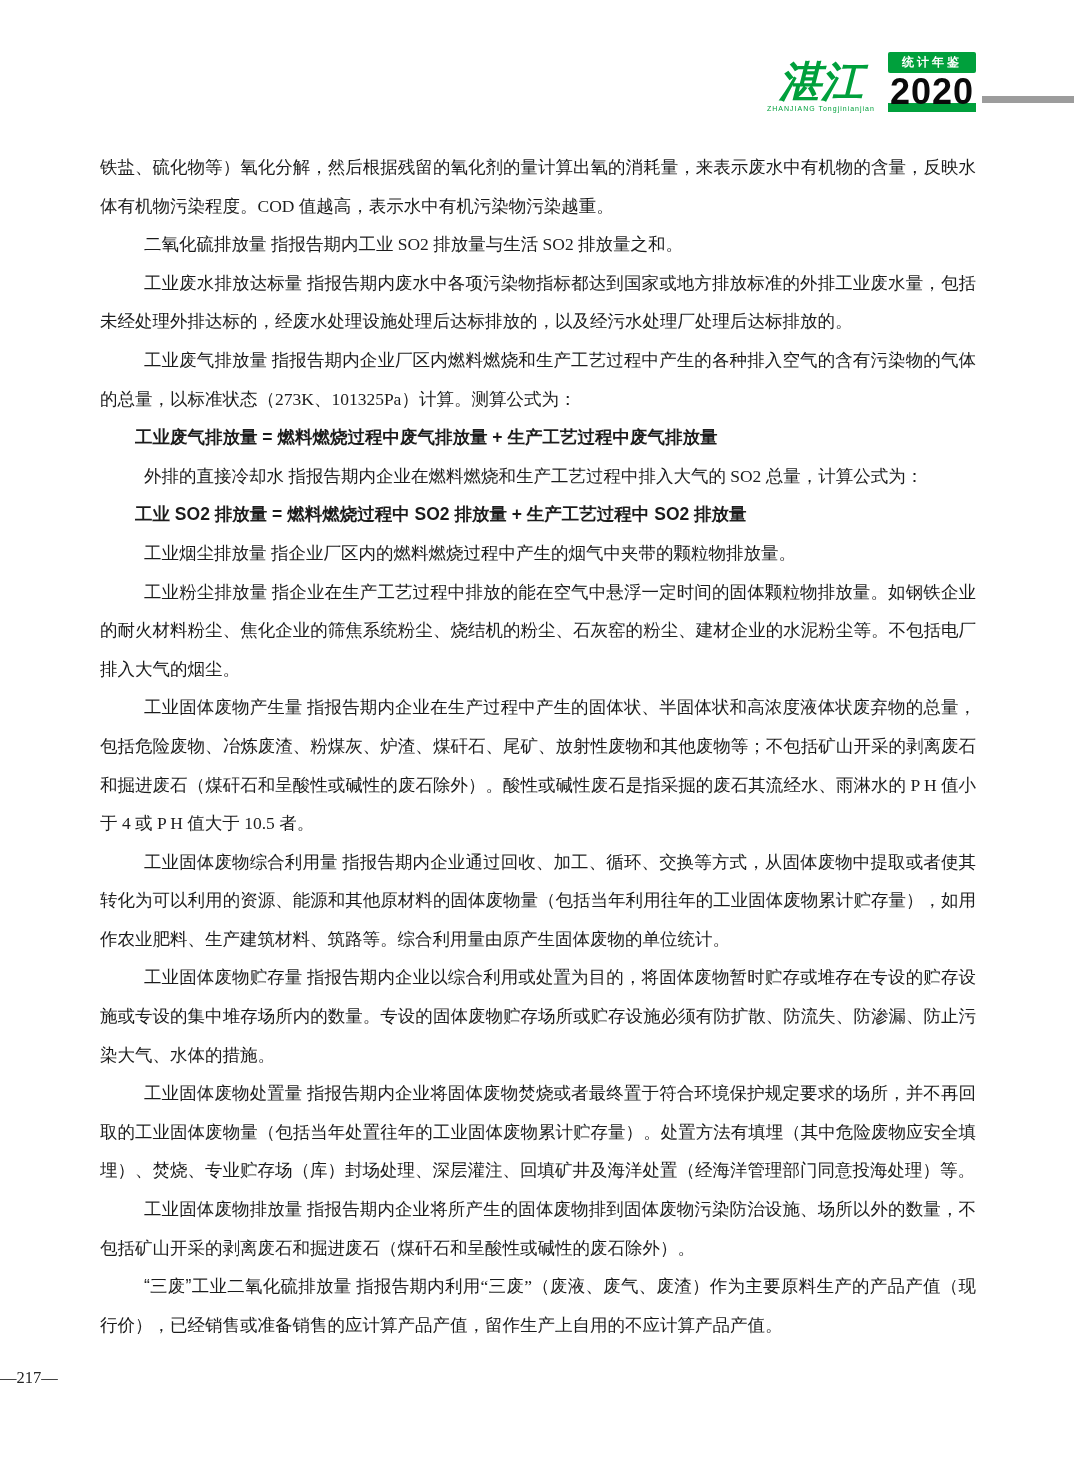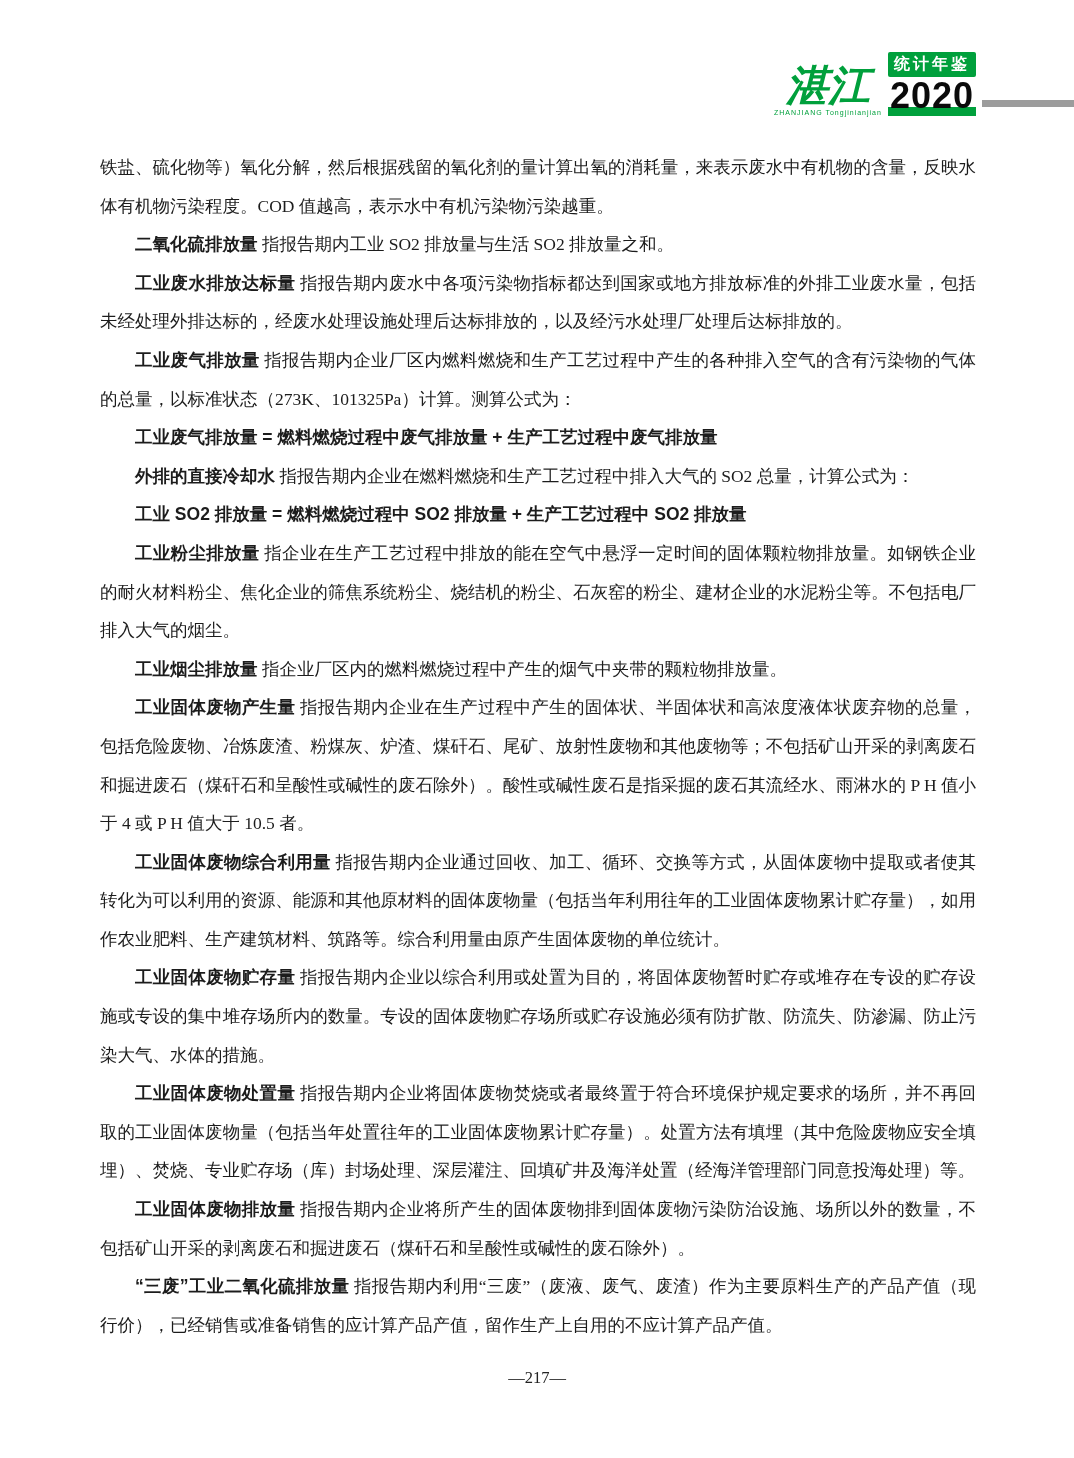--- a/index.html
+++ b/index.html
@@ -12,38 +12,38 @@
     overflow:hidden;
     font-family:"Liberation Serif","DejaVu Serif",serif;
     color:#1c1c1c;
   }
 
   
   .header {
     position:absolute; top:52px; left:0; right:0;
     display:flex; align-items:flex-end; justify-content:flex-end;
   }
-  .logo { display:flex; align-items:flex-end; gap:6px; }
+  .logo { display:flex; align-items:flex-end; gap:13px; }
   .logo-left { text-align:center; line-height:1; }
   .logo-script {
     font-family:"DejaVu Serif",serif;
     font-style:italic; font-weight:bold;
     font-size:42px; line-height:1;
     color:var(--accent);
   }
   .logo-sub {
     font-family:"Liberation Sans",sans-serif;
     font-size:7px; letter-spacing:1px;
     color:var(--accent); margin-top:2px;
   }
   .logo-right { display:flex; flex-direction:column; align-items:stretch; }
   .logo-series {
     font-family:"Liberation Sans",sans-serif;
     background:var(--accent); color:#ffffff;
-    font-weight:bold; font-size:16px;
+    font-weight:bold; font-size:12px;
     letter-spacing:3px; text-align:center;
     padding:2px 5px; border-radius:2px;
   }
   .logo-year {
     font-family:"Liberation Sans",sans-serif;
     font-weight:900; font-size:36px; line-height:1;
     color:#0a0a0a; text-align:left;
     background:linear-gradient(to top, var(--accent) 22%, transparent 22%);
     padding:1px 2px 2px 2px;
     letter-spacing:1px;
@@ -57,31 +57,31 @@
   
   .content {
     position:absolute; top:148px; left:100px; right:98px;
     font-size:17.5px; line-height:38.6px;
     text-align:justify;
   }
   .para { text-indent:2em; }
   .para.continuation { text-indent:0;font-family:Liberation Serif, serif; }
   .lead {
     font-family:"Liberation Sans","DejaVu Sans",sans-serif;
-    font-weight:bold;
+    font-weight:normal;
+    margin-left:9px;
   }
   .para.formula span {
     font-family:"Liberation Sans","DejaVu Sans",sans-serif;
     font-weight:bold;
   }
 
   
   .footer {
     position:absolute; bottom:70px; left:0; right:0;
-    text-align:center;
     font-size:16.5px; color:#222;
   }
 </style>
 </head>
 <body>
 
 <div class="page">
 
   <div class="header">
     <div class="logo">
@@ -98,22 +98,22 @@
   </div>
 
   <div class="content">
       <p class="para continuation"><span>铁盐、硫化物等）氧化分解，然后根据残留的氧化剂的量计算出氧的消耗量，来表示废水中有机物的含量，反映水体有机物污染程度。COD 值越高，表示水中有机污染物污染越重。</span></p>
       <p class="para definition"><b class="lead">二氧化硫排放量</b> <span>指报告期内工业 SO2 排放量与生活 SO2 排放量之和。</span></p>
       <p class="para definition"><b class="lead">工业废水排放达标量</b> <span>指报告期内废水中各项污染物指标都达到国家或地方排放标准的外排工业废水量，包括未经处理外排达标的，经废水处理设施处理后达标排放的，以及经污水处理厂处理后达标排放的。</span></p>
       <p class="para definition"><b class="lead">工业废气排放量</b> <span>指报告期内企业厂区内燃料燃烧和生产工艺过程中产生的各种排入空气的含有污染物的气体的总量，以标准状态（273K、101325Pa）计算。测算公式为：</span></p>
       <p class="para formula"><span>工业废气排放量 = 燃料燃烧过程中废气排放量 + 生产工艺过程中废气排放量</span></p>
       <p class="para definition"><b class="lead">外排的直接冷却水</b> <span>指报告期内企业在燃料燃烧和生产工艺过程中排入大气的 SO2 总量，计算公式为：</span></p>
       <p class="para formula"><span>工业 SO2 排放量 = 燃料燃烧过程中 SO2 排放量 + 生产工艺过程中 SO2 排放量</span></p>
+      <p class="para definition"><b class="lead">工业烟尘排放量</b> <span>指企业厂区内的燃料燃烧过程中产生的烟气中夹带的颗粒物排放量。</span></p>
       <p class="para definition"><b class="lead">工业粉尘排放量</b> <span>指企业在生产工艺过程中排放的能在空气中悬浮一定时间的固体颗粒物排放量。如钢铁企业的耐火材料粉尘、焦化企业的筛焦系统粉尘、烧结机的粉尘、石灰窑的粉尘、建材企业的水泥粉尘等。不包括电厂排入大气的烟尘。</span></p>
-      <p class="para definition"><b class="lead">工业烟尘排放量</b> <span>指企业厂区内的燃料燃烧过程中产生的烟气中夹带的颗粒物排放量。</span></p>
       <p class="para definition"><b class="lead">工业固体废物产生量</b> <span>指报告期内企业在生产过程中产生的固体状、半固体状和高浓度液体状废弃物的总量，包括危险废物、冶炼废渣、粉煤灰、炉渣、煤矸石、尾矿、放射性废物和其他废物等；不包括矿山开采的剥离废石和掘进废石（煤矸石和呈酸性或碱性的废石除外）。酸性或碱性废石是指采掘的废石其流经水、雨淋水的 P H 值小于 4 或 P H 值大于 10.5 者。</span></p>
       <p class="para definition"><b class="lead">工业固体废物综合利用量</b> <span>指报告期内企业通过回收、加工、循环、交换等方式，从固体废物中提取或者使其转化为可以利用的资源、能源和其他原材料的固体废物量（包括当年利用往年的工业固体废物累计贮存量），如用作农业肥料、生产建筑材料、筑路等。综合利用量由原产生固体废物的单位统计。</span></p>
       <p class="para definition"><b class="lead">工业固体废物贮存量</b> <span>指报告期内企业以综合利用或处置为目的，将固体废物暂时贮存或堆存在专设的贮存设施或专设的集中堆存场所内的数量。专设的固体废物贮存场所或贮存设施必须有防扩散、防流失、防渗漏、防止污染大气、水体的措施。</span></p>
       <p class="para definition"><b class="lead">工业固体废物处置量</b> <span>指报告期内企业将固体废物焚烧或者最终置于符合环境保护规定要求的场所，并不再回取的工业固体废物量（包括当年处置往年的工业固体废物累计贮存量）。处置方法有填埋（其中危险废物应安全填埋）、焚烧、专业贮存场（库）封场处理、深层灌注、回填矿井及海洋处置（经海洋管理部门同意投海处理）等。</span></p>
       <p class="para definition"><b class="lead">工业固体废物排放量</b> <span>指报告期内企业将所产生的固体废物排到固体废物污染防治设施、场所以外的数量，不包括矿山开采的剥离废石和掘进废石（煤矸石和呈酸性或碱性的废石除外）。</span></p>
       <p class="para definition"><b class="lead">“三废”工业二氧化硫排放量</b> <span>指报告期内利用“三废”（废液、废气、废渣）作为主要原料生产的产品产值（现行价），已经销售或准备销售的应计算产品产值，留作生产上自用的不应计算产品产值。</span></p>
     </div>
 
   <div class="footer">
     <span>—217—</span>

